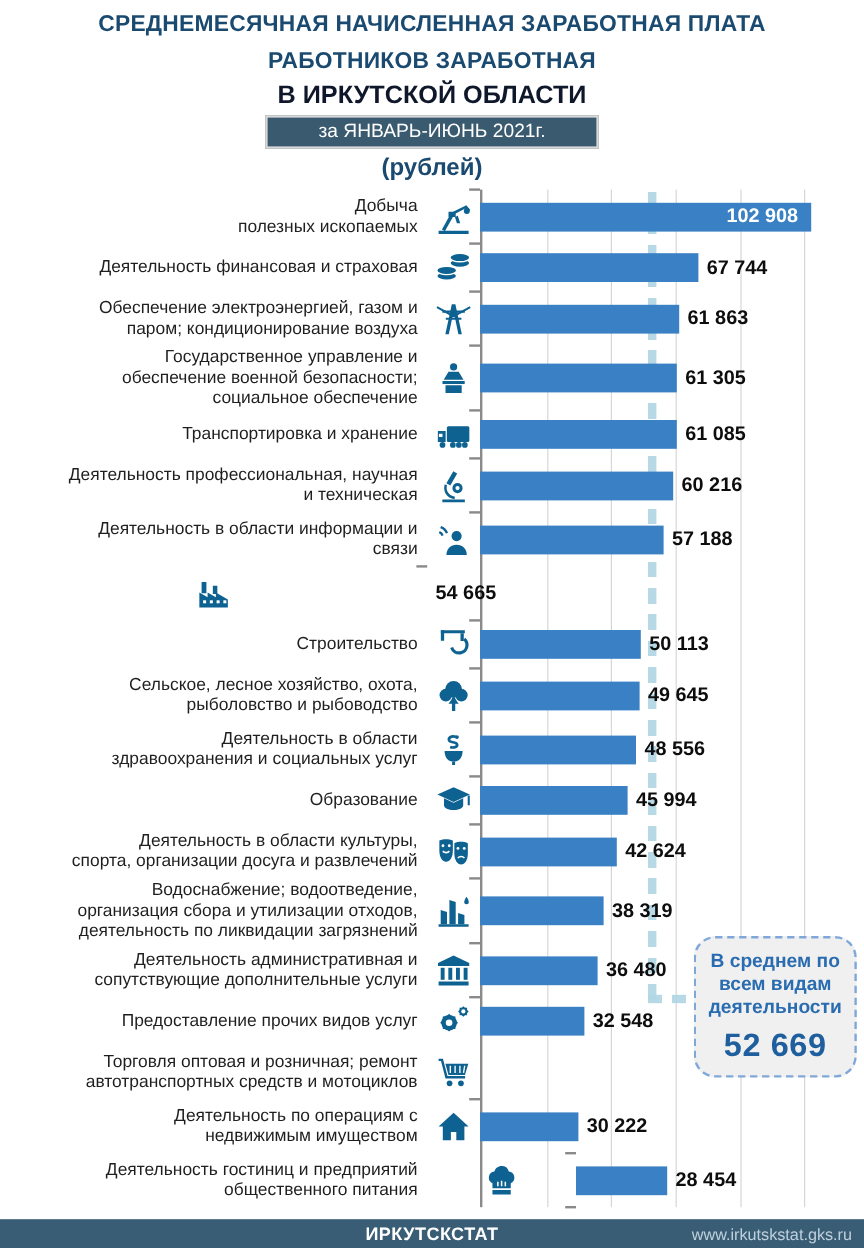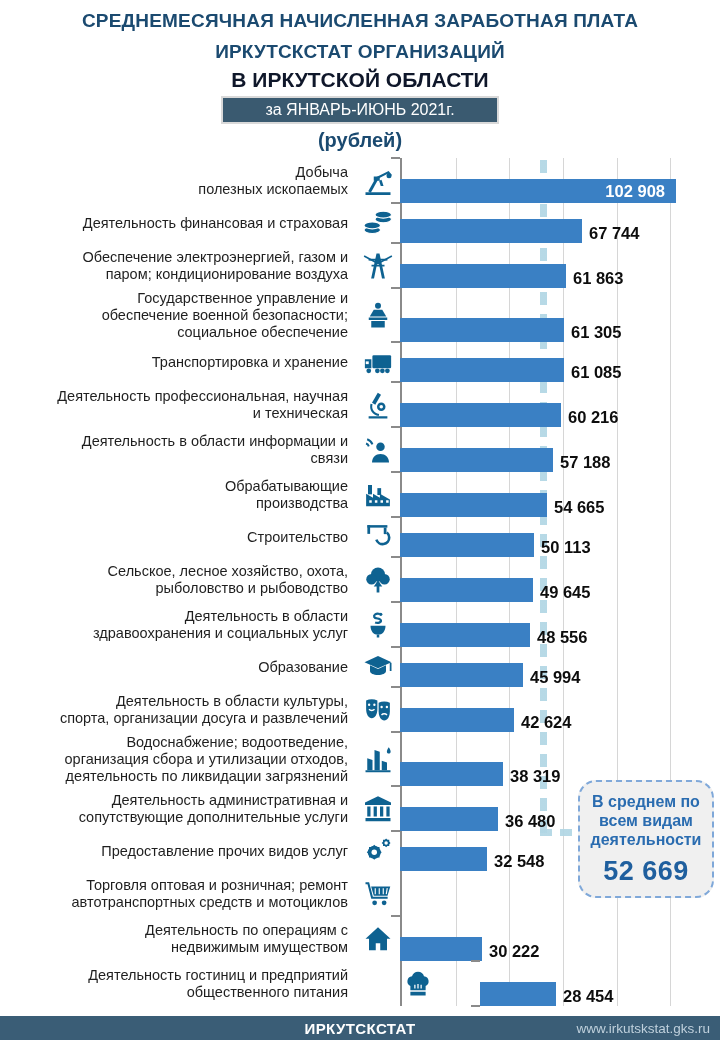--- a/index.html
+++ b/index.html
@@ -13,21 +13,21 @@
   .period-badge{display:inline-block;margin-top:4px;background:#3a5a70;color:#fff;
     font-size:16px;font-weight:normal;padding:3px 42px;border:2px solid #d9d9d9;}
   .units{font-size:20px;font-weight:bold;color:#1b4a70;margin-top:5px;}
 
   
   #chart{position:relative;width:720px;margin-top:6px;}
   .row{display:grid;grid-template-columns:356px 44px 1fr;align-items:center;position:relative;z-index:1;}
   .row-label{text-align:right;padding-right:8px;font-size:14.5px;line-height:17px;color:#1f1f1f;}
   .icon-cell{display:flex;align-items:center;justify-content:center;color:#0e6291;}
   .icon-cell svg{width:30px;height:30px;display:block;}
-  .plot{position:relative;height:100%;display:flex;align-items:flex-end;}
+  .plot{position:relative;height:100%;display:flex;align-items:center;}
   .plot::before{content:"";position:absolute;left:-9px;top:-1px;width:9px;height:2px;background:#8a8a8a;}
   .row:last-child .plot::after{content:"";position:absolute;left:-9px;bottom:-1px;width:9px;height:2px;background:#8a8a8a;}
   .bar{height:24px;background:#3a80c4;display:flex;align-items:center;justify-content:flex-end;}
   .bar-inner-value{color:#fff;font-size:16.5px;font-weight:bold;padding-right:11px;white-space:nowrap;}
   .value-label{font-size:16.5px;font-weight:bold;color:#0d0d0d;margin-left:7px;white-space:nowrap;}
 
   
   .plot-overlay{position:absolute;left:400px;right:0;top:0;z-index:0;border-left:2px solid #8a8a8a;}
   .gridline{position:absolute;top:0;bottom:0;width:1px;background:#d6d6d6;}
   .dash-v{position:absolute;width:7px;z-index:2;
@@ -43,21 +43,21 @@
   .footer{position:absolute;left:0;bottom:0;width:720px;height:24px;background:#3a5d76;
     display:flex;align-items:center;justify-content:center;}
   .footer-brand{color:#fff;font-weight:bold;font-size:15px;letter-spacing:.4px;}
   .footer-url{position:absolute;right:10px;color:#bfd0dc;font-size:13.5px;}
 </style>
 </head>
 <body>
 
 <div class="header">
   <div class="title-main">СРЕДНЕМЕСЯЧНАЯ НАЧИСЛЕННАЯ ЗАРАБОТНАЯ ПЛАТА</div>
-  <div class="title-main">ИРКУТСКСТАТ ОРГАНИЗАЦИЙ</div>
+  <div class="title-main">РАБОТНИКОВ ЗАРАБОТНАЯ</div>
   <div class="title-sub">В ИРКУТСКОЙ ОБЛАСТИ</div>
   <div><span class="period-badge">за ЯНВАРЬ-ИЮНЬ 2021г.</span></div>
   <div class="units">(рублей)</div>
 </div>
 
 <div id="chart">
   <div class="plot-overlay" id="overlay" style="height: 848px;">
       <div class="gridline" style="left: 268px;"></div>
       <div class="gridline" style="left: 215px;"></div>
       <div class="gridline" style="left: 161px;"></div>
@@ -183,21 +183,20 @@
             <path d="M8.3 7.2A7.6 7.6 0 0 0 3.6 2.6l-.5 1.5a6 6 0 0 1 3.7 3.6z"></path>
             <path d="M5.4 8.8A4.4 4.4 0 0 0 2.7 6l-.5 1.5a2.8 2.8 0 0 1 1.7 1.8z"></path>
           </svg>
         </div>
         <div class="plot">
           <div class="bar" style="width: 153px; background: rgb(58, 128, 196);"></div>
           <span class="value-label">57 188</span>
         </div>
       </div>
       <div class="row" style="height: 45px;">
-        <div class="row-label">Обрабатывающие<br>производства</div>
         <div class="icon-cell">
           <svg viewBox="0 0 24 24" fill="currentColor" xmlns="http://www.w3.org/2000/svg">
             <path d="M2.5 21V11l5.5 3.2V11l5.5 3.2V11l8 4.6V21z"></path>
             <path d="M4 4h3.2v7.5H4z"></path>
             <path d="M11.5 6.5h3V12h-3z"></path>
             <g fill="#fff">
               <rect x="5" y="16.2" width="2" height="2"></rect>
               <rect x="9.5" y="16.2" width="2" height="2"></rect>
               <rect x="14" y="16.2" width="2" height="2"></rect>
               <rect x="18.5" y="16.2" width="2" height="2"></rect>

